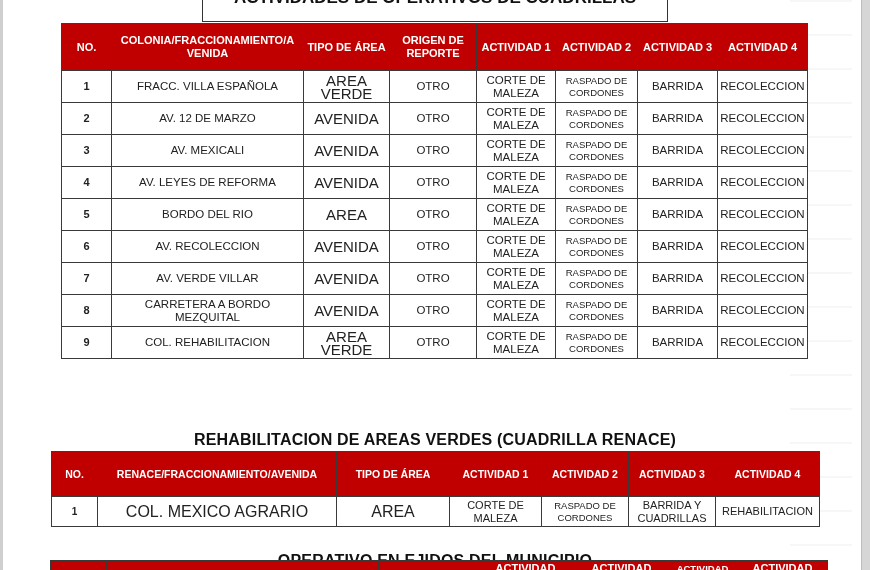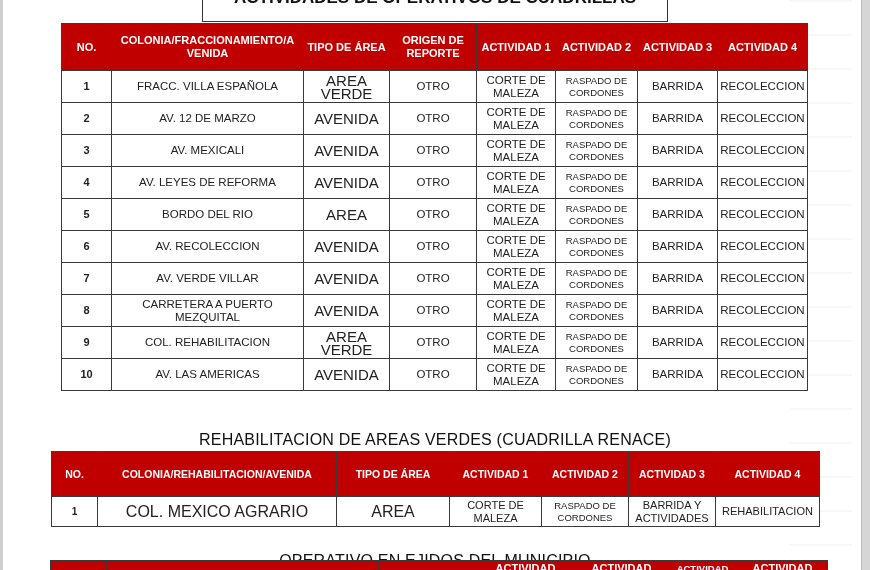--- a/index.html
+++ b/index.html
@@ -28,21 +28,21 @@
   
   #t1 { left:61px; top:23px; }
   #t1 th { height:46px; font-size:11px; line-height:13px; }
   #t1 td { height:31px; font-size:11.5px; line-height:13px; }
   #t1 td.no { font-weight:bold; font-size:11px; }
   #t1 td.small { font-size:15px; }
   #t1 td.act2 { font-size:9.5px; line-height:12px; }
 
   .section-title {
     position:absolute; left:0; width:870px; text-align:center;
-    font-weight:normal; font-size:16px; color:#111; letter-spacing:0.2px;
+    font-weight:bold; font-size:16px; color:#111; letter-spacing:0.2px;
   }
 
   #t2 { left:51px; top:451px; }
   #t2 th { height:44px; font-size:10.5px; line-height:13px; }
   #t2 td { height:29px; font-size:11px; line-height:13px; }
   #t2 td.big { font-size:16px; }
   #t2 td.no { font-size:10px; font-weight:bold; }
   #t2 td.act2 { font-size:9.5px; line-height:12px; }
 
   #t3 { left:50px; top:560px; }
@@ -148,42 +148,32 @@
         <td>AV. VERDE VILLAR</td>
         <td class="small">AVENIDA</td>
         <td>OTRO</td>
         <td>CORTE DE MALEZA</td>
         <td class="act2">RASPADO DE CORDONES</td>
         <td>BARRIDA</td>
         <td>RECOLECCION</td>
       </tr>
       <tr>
         <td class="no">8</td>
-        <td>CARRETERA A PUERTO MEZQUITAL</td>
+        <td>CARRETERA A BORDO MEZQUITAL</td>
         <td class="small">AVENIDA</td>
         <td>OTRO</td>
         <td>CORTE DE MALEZA</td>
         <td class="act2">RASPADO DE CORDONES</td>
         <td>BARRIDA</td>
         <td>RECOLECCION</td>
       </tr>
       <tr>
         <td class="no">9</td>
         <td>COL. REHABILITACION</td>
         <td class="small">AREA VERDE</td>
-        <td>OTRO</td>
-        <td>CORTE DE MALEZA</td>
-        <td class="act2">RASPADO DE CORDONES</td>
-        <td>BARRIDA</td>
-        <td>RECOLECCION</td>
-      </tr>
-      <tr>
-        <td class="no">10</td>
-        <td>AV. LAS AMERICAS</td>
-        <td class="small">AVENIDA</td>
         <td>OTRO</td>
         <td>CORTE DE MALEZA</td>
         <td class="act2">RASPADO DE CORDONES</td>
         <td>BARRIDA</td>
         <td>RECOLECCION</td>
       </tr>
     </tbody>
 </table>
 
 <div class="section-title" style="top:431px;">REHABILITACION DE AREAS VERDES (CUADRILLA RENACE)</div>
@@ -193,36 +183,36 @@
       <col style="width:239px">
       <col style="width:113px">
     <col style="width:92px">
       <col style="width:87px">
       <col style="width:87px">
       <col style="width:104px">
   </colgroup>
   <thead>
     <tr>
       <th>NO.</th>
-      <th>COLONIA/REHABILITACION/AVENIDA</th>
+      <th>RENACE/FRACCIONAMIENTO/AVENIDA</th>
       <th>TIPO DE ÁREA</th>
       <th>ACTIVIDAD 1</th>
       <th>ACTIVIDAD 2</th>
       <th>ACTIVIDAD 3</th>
       <th>ACTIVIDAD 4</th>
     </tr>
   </thead>
   <tbody>
     <tr>
       <td class="no">1</td>
       <td class="big">COL. MEXICO AGRARIO</td>
       <td class="big">AREA</td>
       <td>CORTE DE MALEZA</td>
       <td class="act2">RASPADO DE CORDONES</td>
-      <td>BARRIDA Y ACTIVIDADES</td>
+      <td>BARRIDA Y CUADRILLAS</td>
       <td>REHABILITACION</td>
     </tr>
   </tbody>
 </table>
 
 <div class="section-title" style="top:552px;">OPERATIVO EN EJIDOS DEL MUNICIPIO</div>
 <table id="t3">
   <colgroup>
     <col style="width:56px">
       <col style="width:272px">

